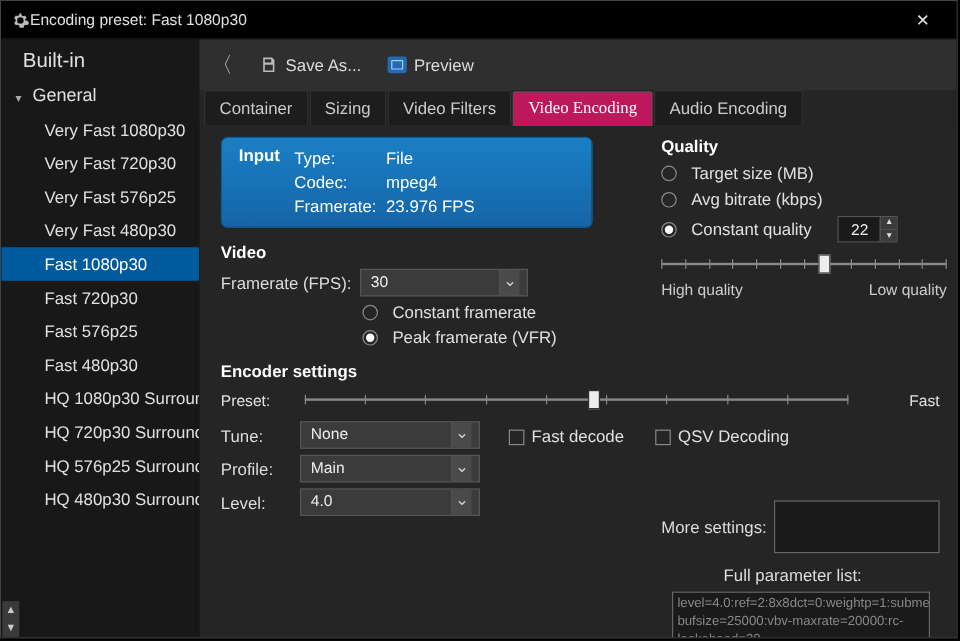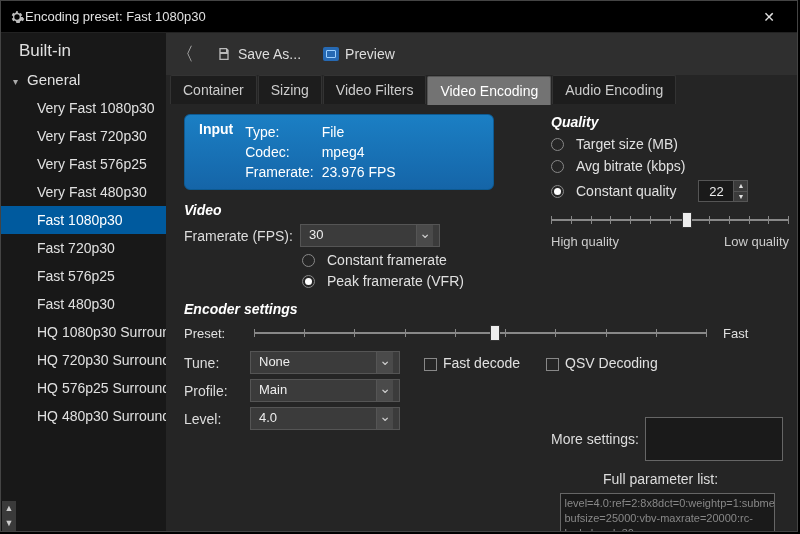--- a/index.html
+++ b/index.html
@@ -32,33 +32,33 @@
   .sbtn { height: 15px; background: #3a3a3a; color:#ccc; font-size:9px; text-align:center; line-height:15px; cursor:pointer;}
   .strack { flex:1; position:relative; }
   .sthumb { position:absolute; top:0; left:0; right:0; height:55%; background:#555; }
 
   .main { flex:1; background:#252525; display:flex; flex-direction:column; min-width:0; }
   .toolbar { height:42px; background:#2f2f2f; display:flex; align-items:center; padding:0 6px; gap:14px; }
   .tbtn { display:flex; align-items:center; gap:6px; cursor:pointer; font-size:14px; color:#ddd; padding:4px 4px;}
   .back-arrow { font-size:18px; padding: 0 4px; cursor:pointer; color:#bbb;}
   .tabs { display:flex; background:#252525; padding: 0 4px; }
   .tab { padding:6px 12px; font-size:14px; background:#1d1d1d; border:1px solid #333; border-bottom:none; margin-right:1px; cursor:pointer; color:#ccc; border-radius:2px 2px 0 0;}
-  .tab.active { background:#737373; color:#fff; border-color:#555; position:relative; top:1px;}
+  .tab.active { background:#be185d; color:#fff; border-color:#555; position:relative; top:1px;font-family:Liberation Serif, serif;}
   .panel { flex:1; padding:10px 14px 8px 18px; overflow:hidden; position:relative; }
 
   .input-chip {
     background: linear-gradient(#1b7fc4,#1565a8);
     border:1px solid #0d5a92; border-radius:6px;
     padding:6px 14px; display:flex; gap:10px; color:#fff;
     width: 310px; font-size:14px;
   }
   .input-chip .lbl { font-weight:bold; }
   .input-chip table td { padding: 1px 6px 1px 0; font-size:14px; }
 
-  .section-h { font-weight:bold; color:#fff; margin-top:12px; margin-bottom:6px; font-size:14px;font-style:italic;}
+  .section-h { font-weight:bold; color:#fff; margin-top:12px; margin-bottom:6px; font-size:14px;}
   .row { display:flex; align-items:center; margin:5px 0; gap:6px; }
   .row .lbl { width:110px; font-size:14px; color:#ddd;}
   .row.small-gap .lbl { width:60px; }
   .select { background:#3b3b3b; border:1px solid #555; color:#eee; height:23px; padding:2px 22px 2px 8px; font-size:13px; position:relative; min-width:140px; cursor:pointer;}
   .select::after { content:"⌄"; position:absolute; right:6px; top:0px; font-size:14px; color:#ccc; background:#4a4a4a; width:16px; text-align:center; height:21px; line-height:17px; border-left:1px solid #555;}
   .radio { width:13px; height:13px; border:1px solid #888; border-radius:50%; display:inline-block; margin-right:6px; position:relative; vertical-align:middle; cursor:pointer;}
   .radio.checked::after { content:""; position:absolute; inset:2px; background:#fff; border-radius:50%;}
   .checkbox { width:13px; height:13px; border:1px solid #888; display:inline-block; margin-right:6px; vertical-align:middle; cursor:pointer; position:relative;}
   .rlabel { font-size:14px; cursor:pointer; }
 
@@ -206,21 +206,21 @@
                 <span></span>
                 <span></span>
                 <span></span>
                 <span></span>
                 <span></span>
                 <span></span>
                 <span></span>
               </div>
             <div class="thumb" style="left:52%"></div>
           </div>
-          <span style="width:60px;">Fast</span>
+          <span style="width:60px;text-align:right">Fast</span>
         </div>
 
         <div class="row small-gap">
           <span class="lbl">Tune:</span>
           <div class="select" style="min-width:150px"><span>None</span></div>
           <div class="enc-right" style="margin-left:18px">
             <div class="chk">
                 <span class="checkbox"></span>
                 <span>Fast decode</span>
               </div>

